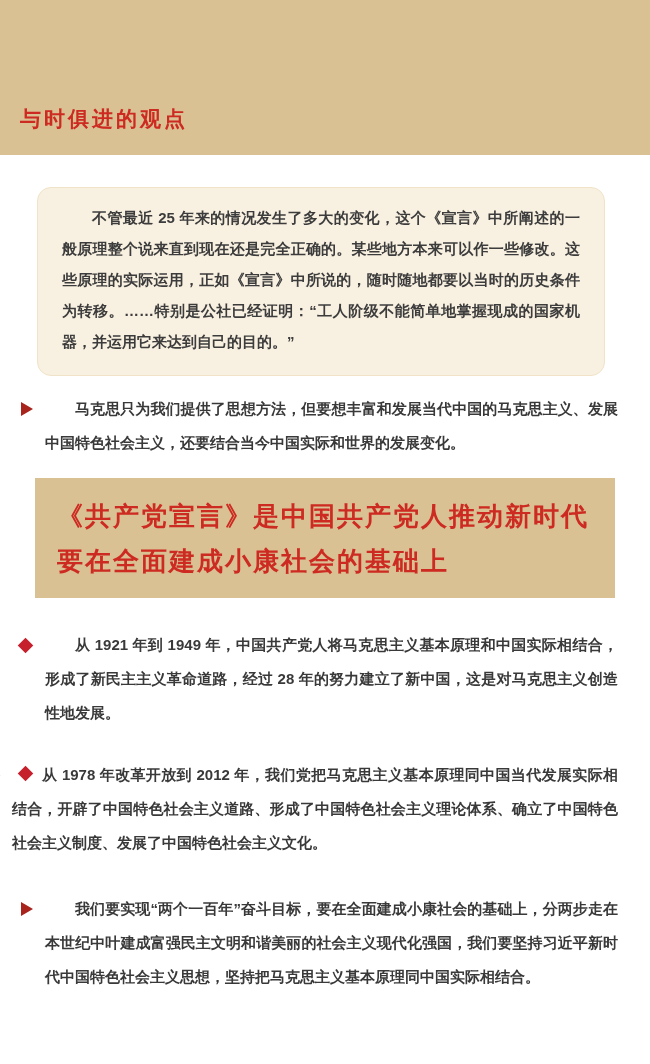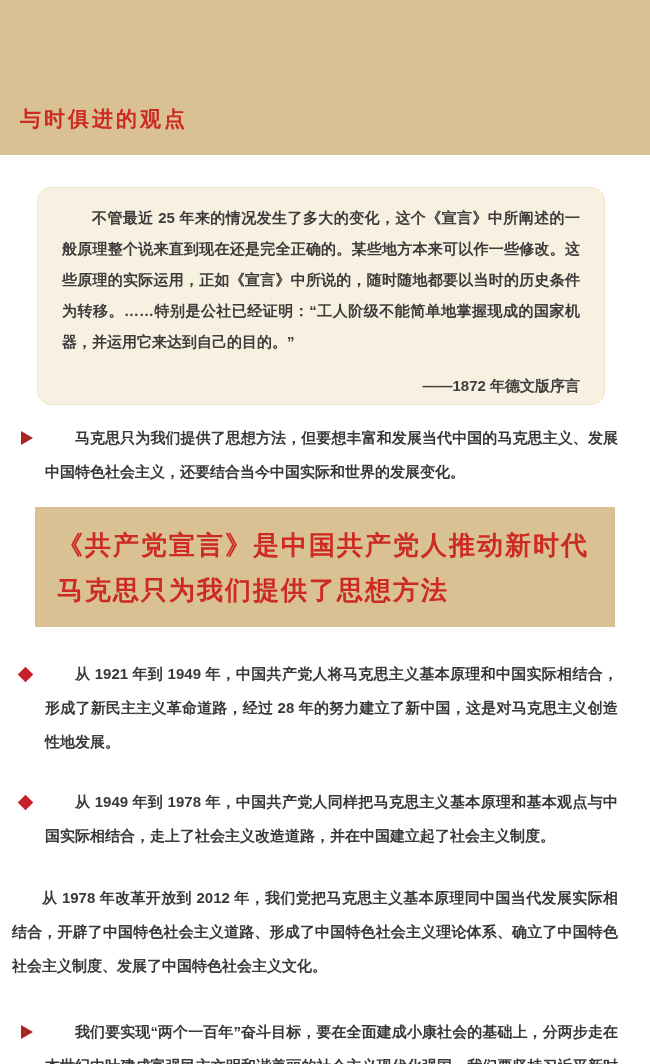--- a/index.html
+++ b/index.html
@@ -29,21 +29,21 @@
     color: #cd2a21;
     text-align: right;
   }
 
   
   .quote-box {
     margin: 32px 45px 0 37px;
     background: #f8f0e0;
     border: 1px solid #f0e3c8;
     border-radius: 14px;
-    padding: 14px 24px 8px 24px;
+    padding: 14px 24px 18px 24px;
   }
   .quote-text {
     font-size: 15px;
     line-height: 31px;
     font-weight: 600;
     color: #3c3c3c;
     text-indent: 2em;
     text-align: justify;
   }
   .quote-attribution {
@@ -105,41 +105,39 @@
 </style>
 </head>
 <body>
 
 <div class="header-band">
   <div class="page-title">与时俱进的观点</div>
 </div>
 
 <div class="quote-box">
   <div class="quote-text">不管最近 25 年来的情况发生了多大的变化，这个《宣言》中所阐述的一般原理整个说来直到现在还是完全正确的。某些地方本来可以作一些修改。这些原理的实际运用，正如《宣言》中所说的，随时随地都要以当时的历史条件为转移。……特别是公社已经证明：“工人阶级不能简单地掌握现成的国家机器，并运用它来达到自己的目的。”</div>
-  <div class="quote-attribution">——1872 年德文版序言</div>
 </div>
 
 <div class="para">
   <span class="bullet bullet-triangle"></span>
   <span>马克思只为我们提供了思想方法，但要想丰富和发展当代中国的马克思主义、发展中国特色社会主义，还要结合当今中国实际和世界的发展变化。</span>
 </div>
 
 <div class="banner">
   <div class="banner-line">《共产党宣言》是中国共产党人推动新时代</div>
-  <div class="banner-line">马克思只为我们提供了思想方法</div>
+  <div class="banner-line">要在全面建成小康社会的基础上</div>
 </div>
 
 <div class="para point-1">
   <span class="bullet bullet-diamond"></span>
   <span>从 1921 年到 1949 年，中国共产党人将马克思主义基本原理和中国实际相结合，形成了新民主主义革命道路，经过 28 年的努力建立了新中国，这是对马克思主义创造性地发展。</span>
 </div>
 
 <div class="para point-2">
   <span class="bullet bullet-diamond"></span>
-  <span>从 1949 年到 1978 年，中国共产党人同样把马克思主义基本原理和基本观点与中国实际相结合，走上了社会主义改造道路，并在中国建立起了社会主义制度。</span>
 </div>
 
 <div class="para point-3">
   <span class="bullet bullet-diamond"></span>
   <span>从 1978 年改革开放到 2012 年，我们党把马克思主义基本原理同中国当代发展实际相结合，开辟了中国特色社会主义道路、形成了中国特色社会主义理论体系、确立了中国特色社会主义制度、发展了中国特色社会主义文化。</span>
 </div>
 
 <div class="para outro">
   <span class="bullet bullet-triangle"></span>
   <span>我们要实现“两个一百年”奋斗目标，要在全面建成小康社会的基础上，分两步走在本世纪中叶建成富强民主文明和谐美丽的社会主义现代化强国，我们要坚持习近平新时代中国特色社会主义思想，坚持把马克思主义基本原理同中国实际相结合。</span>

